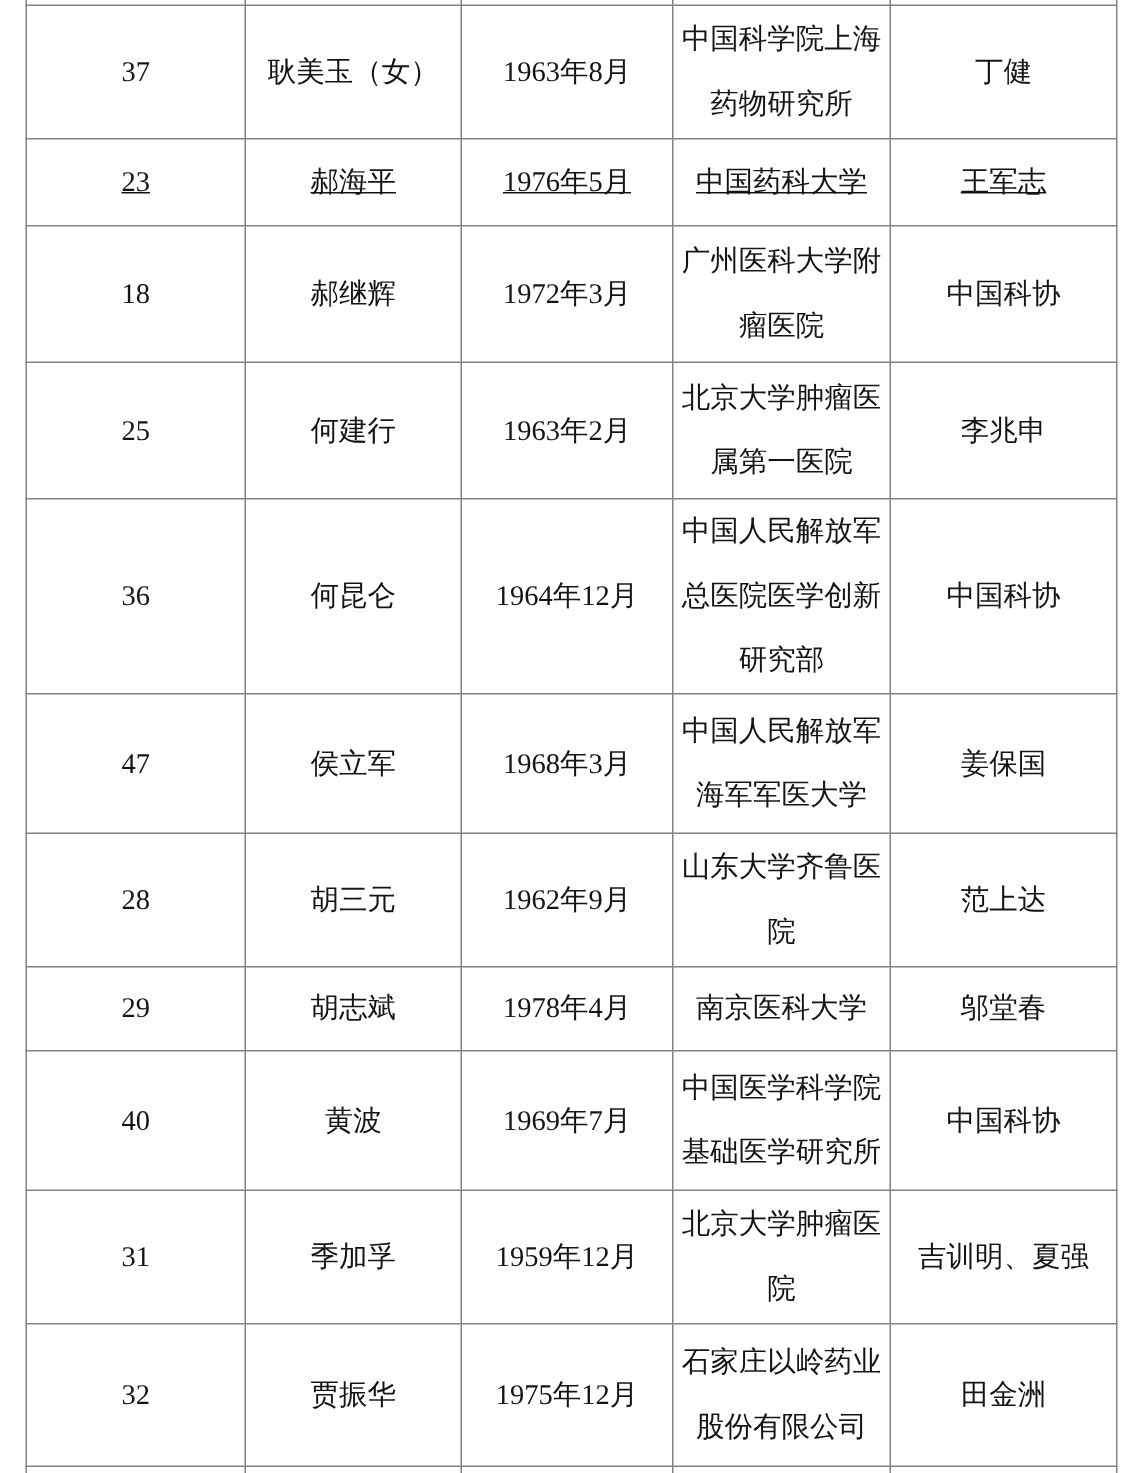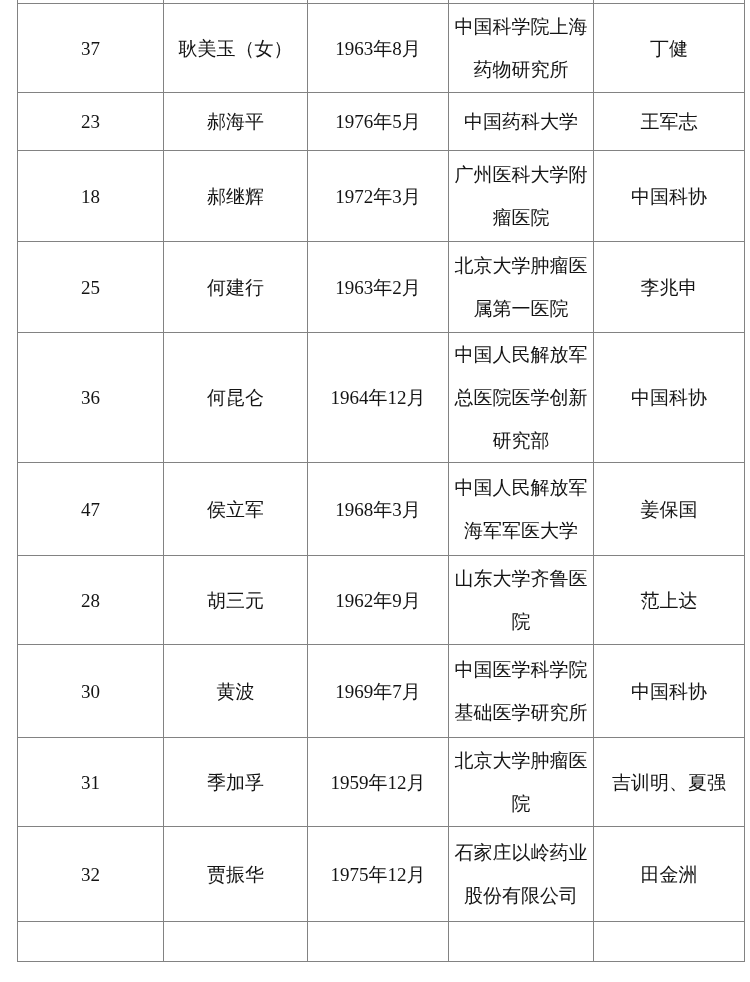--- a/index.html
+++ b/index.html
@@ -61,21 +61,21 @@
         <td></td>
       </tr>
       <tr style="height: 89px;">
           <td class="cell-number">37</td>
           <td class="cell-name">耿美玉（女）</td>
           <td class="cell-birthdate">1963年8月</td>
           <td class="cell-institution">中国科学院上海
 药物研究所</td>
           <td class="cell-nominator">丁健</td>
         </tr>
-        <tr style="height: 58px;">
+        <tr style="height: 58px; text-decoration: underline;">
           <td class="cell-number">23</td>
           <td class="cell-name">郝海平</td>
           <td class="cell-birthdate">1976年5月</td>
           <td class="cell-institution">中国药科大学</td>
           <td class="cell-nominator">王军志</td>
         </tr>
         <tr style="height: 91px;">
           <td class="cell-number">18</td>
           <td class="cell-name">郝继辉</td>
           <td class="cell-birthdate">1972年3月</td>
@@ -109,22 +109,29 @@
           <td class="cell-nominator">姜保国</td>
         </tr>
         <tr style="height: 89px;">
           <td class="cell-number">28</td>
           <td class="cell-name">胡三元</td>
           <td class="cell-birthdate">1962年9月</td>
           <td class="cell-institution">山东大学齐鲁医
 院</td>
           <td class="cell-nominator">范上达</td>
         </tr>
+        <tr style="height: 56px;">
+          <td class="cell-number">29</td>
+          <td class="cell-name">胡志斌</td>
+          <td class="cell-birthdate">1978年4月</td>
+          <td class="cell-institution">南京医科大学</td>
+          <td class="cell-nominator">邬堂春</td>
+        </tr>
         <tr style="height: 93px;">
-          <td class="cell-number">30</td>
+          <td class="cell-number">40</td>
           <td class="cell-name">黄波</td>
           <td class="cell-birthdate">1969年7月</td>
           <td class="cell-institution">中国医学科学院
 基础医学研究所</td>
           <td class="cell-nominator">中国科协</td>
         </tr>
         <tr style="height: 89px;">
           <td class="cell-number">31</td>
           <td class="cell-name">季加孚</td>
           <td class="cell-birthdate">1959年12月</td>

